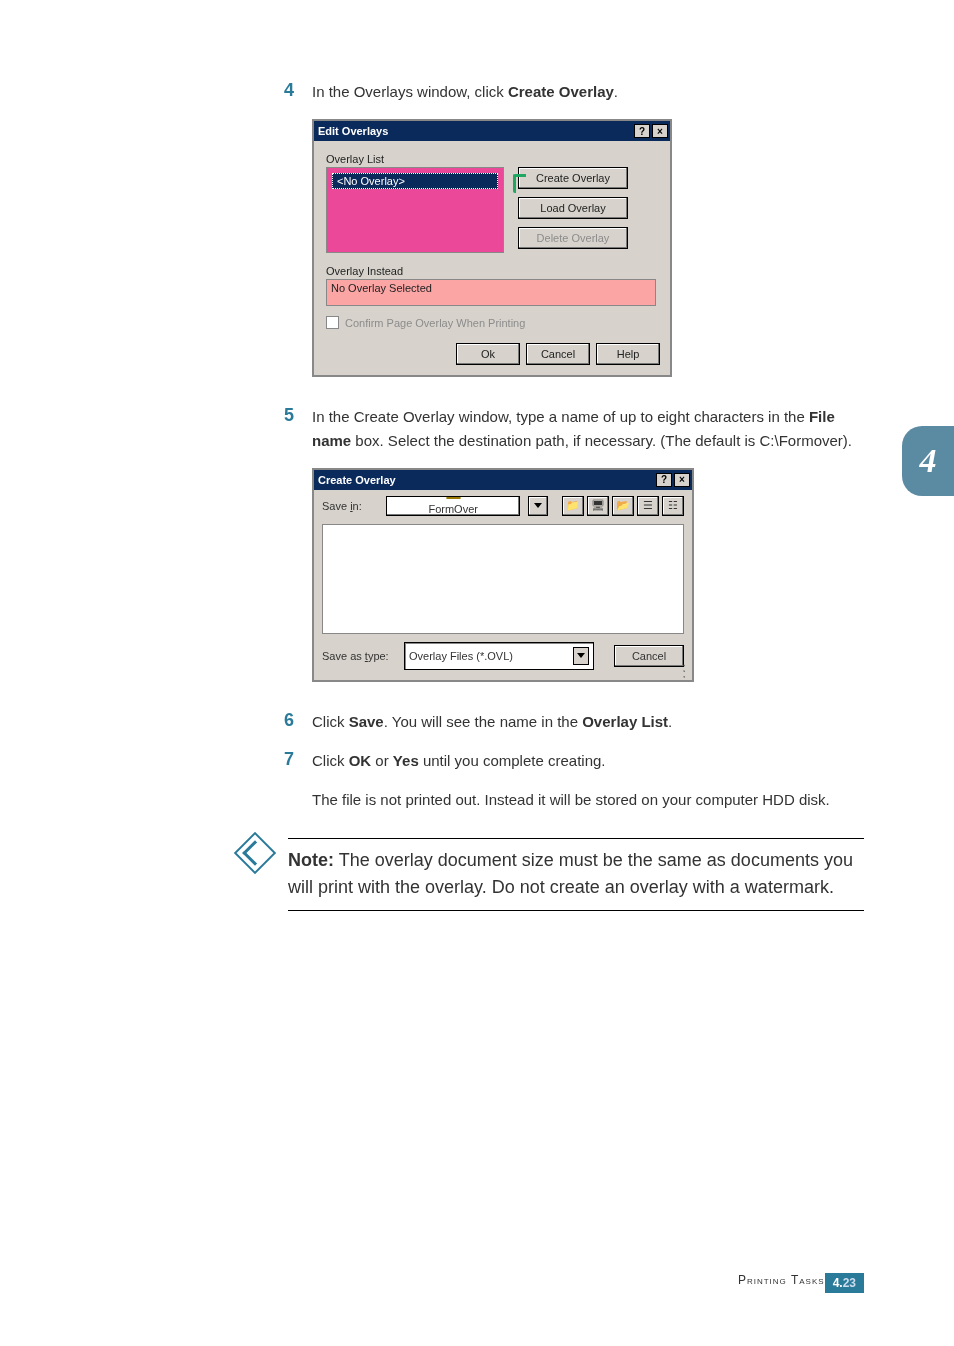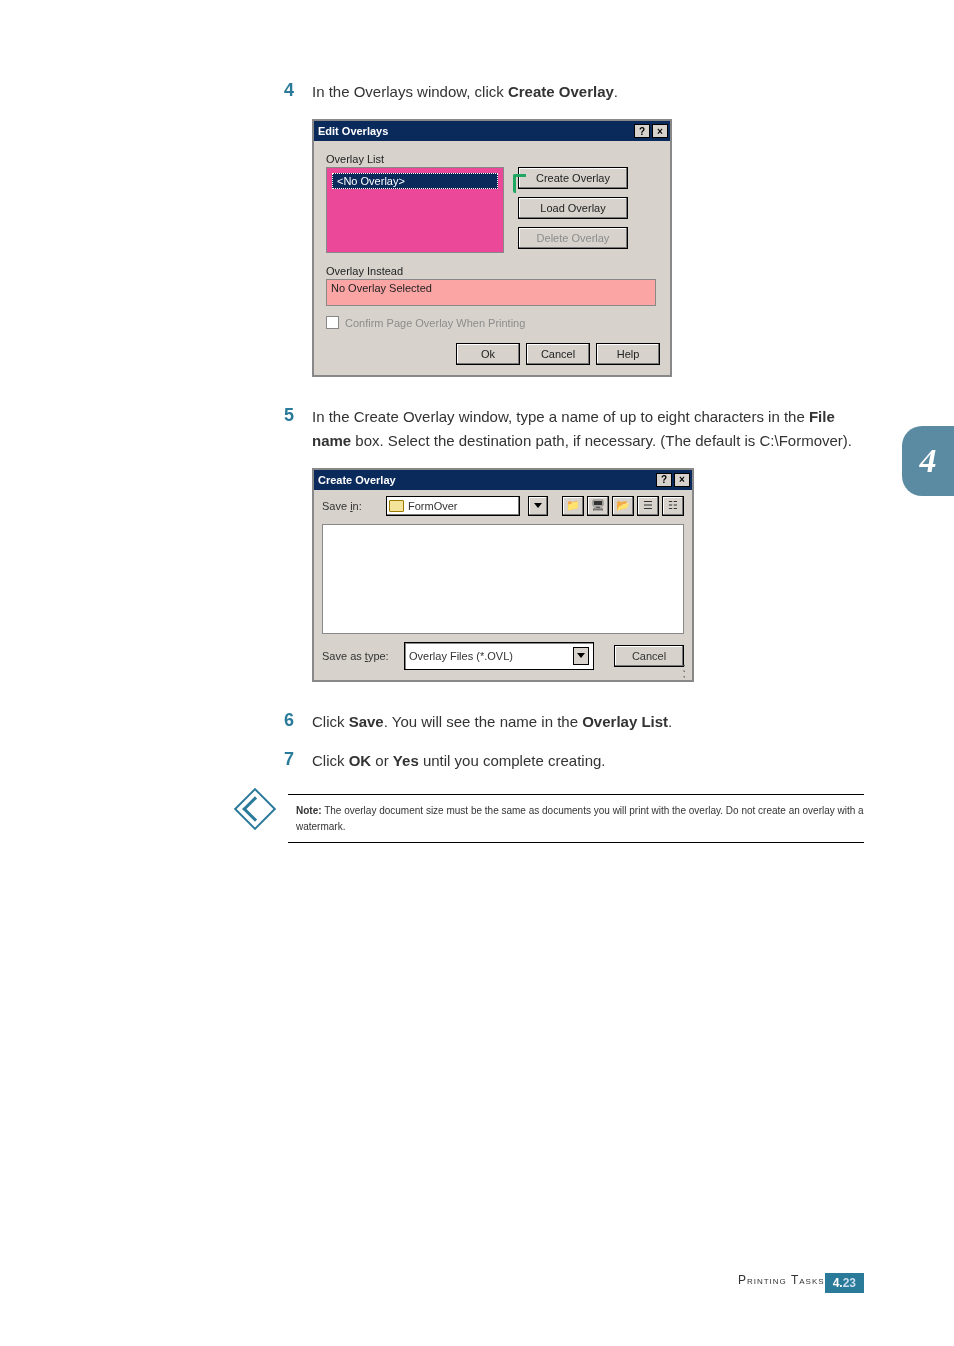--- a/index.html
+++ b/index.html
@@ -12,21 +12,21 @@
     position: relative;
     color: #333;
   }
   .content { padding: 80px 90px 0 280px; }
   .step-row { display: flex; gap: 18px; margin-bottom: 16px; }
   .step-num { color: #2a7a9a; font-weight: bold; font-size: 18px; min-width: 14px; text-align: right; }
   .step-text { font-size: 15px; line-height: 1.55; flex: 1; }
   .step-text b { font-weight: bold; }
   .indent-text { margin-left: 32px; font-size: 15px; line-height: 1.55; margin-bottom: 20px; }
   .hr { border: none; border-top: 1px solid #000; margin: 6px 0; }
-  .note-block { margin-left: 8px; font-size: 10px; line-height: 1.55; padding: 2px 0; }
+  .note-block { margin-left: 0; font-size: 18px; line-height: 1.55; padding: 2px 0; }
   .note-block b { font-weight: bold; }
   .thumb-tab {
     position: absolute; right: 0; top: 426px;
     width: 52px; height: 70px;
     background: #5b8ba3;
     border-radius: 20px 0 0 20px;
     color: #fff; font-style: italic;
     font-size: 34px; font-weight: bold;
     display: flex; align-items: center; justify-content: center;
     font-family: Georgia, serif;
@@ -94,20 +94,21 @@
     background:#d7d3cc; font-family: Tahoma, sans-serif; font-size:11px;
   }
   .co-body{ padding:6px 8px 10px;}
   .co-row{ display:flex; align-items:center; gap:8px;}
   .co-label{ min-width:56px;}
   .co-label .ul{ text-decoration: underline;}
   .co-combo{
     display:flex; align-items:center; border:1px solid #000; background:#fff;
     height:20px; width:152px; padding:0 2px; gap:4px;
     box-shadow: inset -1px -1px 0 #777, inset 1px 1px 0 #fff;
+    flex-direction: column;
   }
   .folder-ico{ width:15px; height:12px; background:#f4e39a; border:1px solid #9a7a00; border-radius:1px;}
   .co-dd { width:16px; height:18px; background:#d7d3cc; border:1px solid #000; display:flex;align-items:center;justify-content:center; margin-left:auto;}
   .triangle-down{ width:0;height:0;border-left:4px solid transparent;border-right:4px solid transparent;border-top:5px solid #000;}
   .tb-btns{ display:flex; gap:3px; margin-left:6px;}
   .tb-btn{ width:22px; height:20px; background:#d7d3cc; border:1px solid #000; display:flex;align-items:center;justify-content:center; box-shadow: inset -1px -1px 0 #777, inset 1px 1px 0 #fff;}
   .file-area{ border:1px solid #888; background:#fff; height:110px; margin:8px 0;}
   .input-box{ border:1px solid #000; background:#fff; height:20px; padding:2px 4px; width:200px; box-shadow: inset 1px 1px 0 #888;}
   .co-right-btn { width:70px; height:22px; }
   .co-grid{ display:flex; gap:10px; align-items:center; margin-top:4px;}
@@ -234,20 +235,21 @@
     </div>
   </div>
 
   <div class="step-row">
     <div class="step-num">7</div>
     <div class="step-text">
       <span>Click </span><b>OK</b><span> or </span><b>Yes</b><span> until you complete creating.</span>
     </div>
   </div>
 
+  <div class="indent-text">The file is not printed out. Instead it will be stored on your computer HDD disk.</div>
 
   <div class="note-wrap">
     <div class="note-icon">
         <div class="arrow"></div>
       </div>
     <div class="note-col">
       <hr class="hr">
       <div class="note-block">
         <b>Note:</b><span> The overlay document size must be the same as documents you will print with the overlay. Do not create an overlay with a watermark.</span>
       </div>

